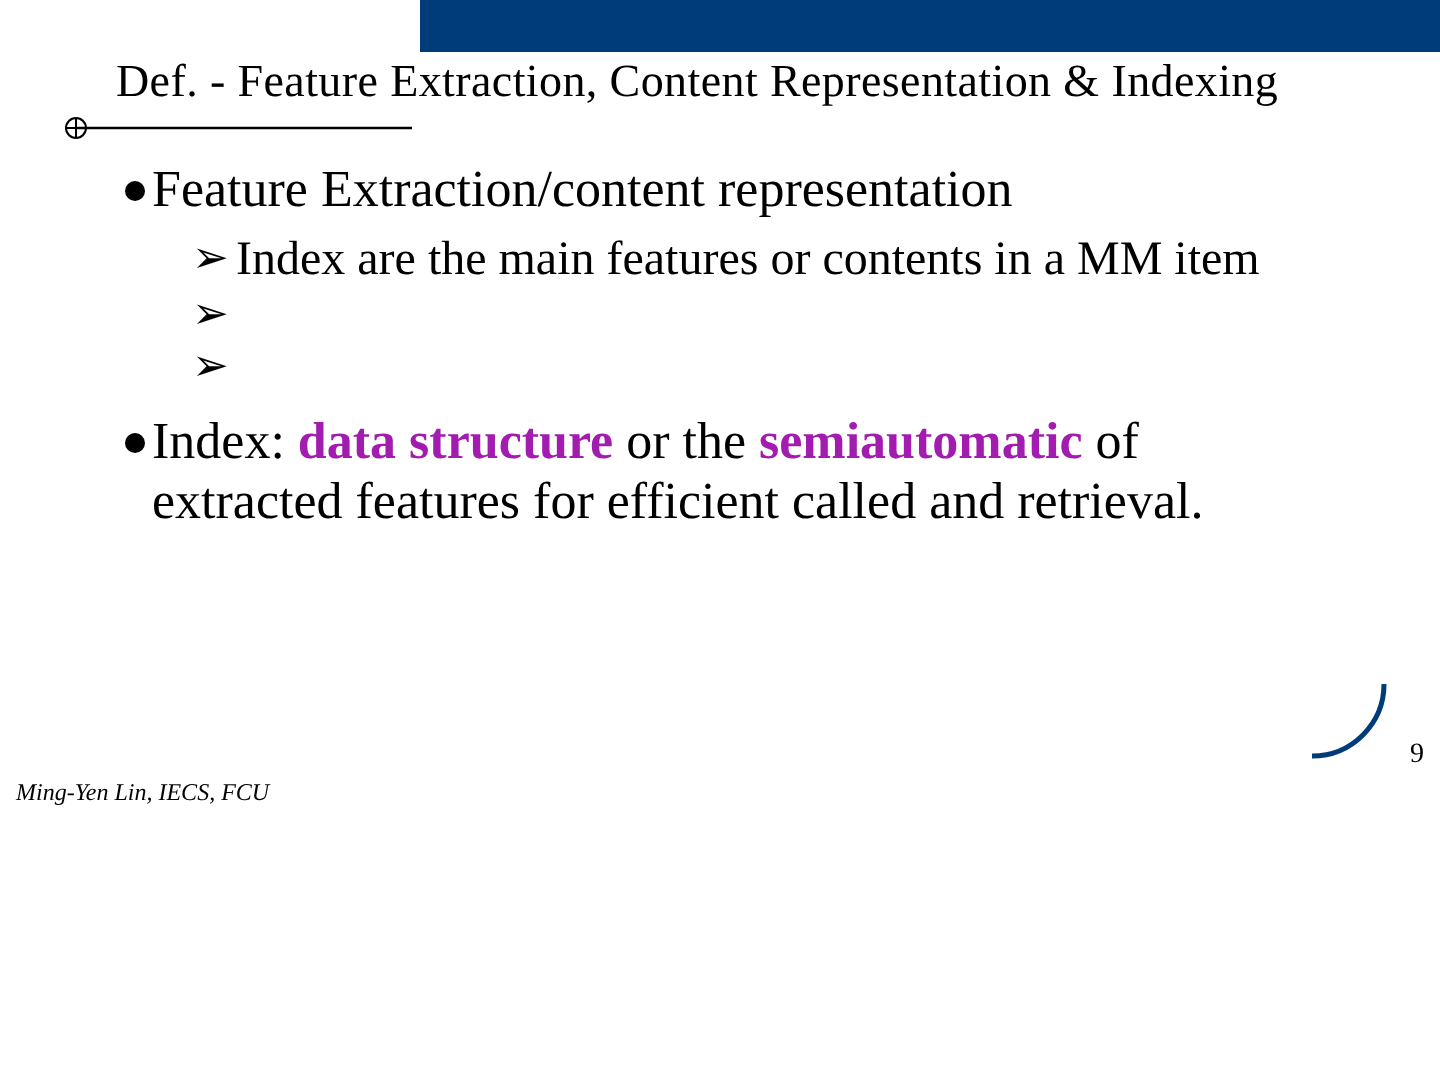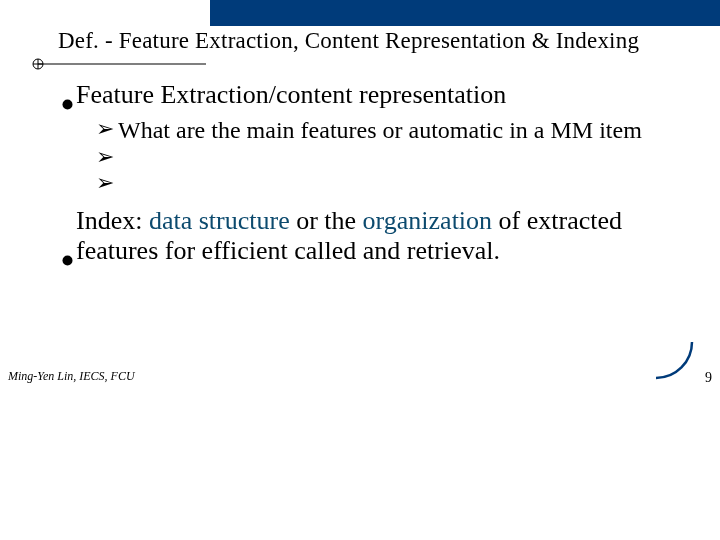--- a/index.html
+++ b/index.html
@@ -3,33 +3,33 @@
 <meta charset="utf-8">
 <style>
   * { margin: 0; padding: 0; box-sizing: border-box; }
   html, body { width: 720px; height: 540px; font-family: "Times New Roman", Times, serif; background: #fff; color: #000; overflow: hidden; }
   .slide { position: relative; width: 720px; height: 404px; }
   .topbar { position: absolute; top: 0; left: 210px; width: 510px; height: 26px; background: #003b7a; }
   .rect-line-top { position: absolute; left: 30px; top: 58px; width: 175px; height: 10px; }
   .rect-line-top svg { display: block; }
   .title { position: absolute; left: 58px; top: 28px; font-size: 23px; font-weight: 400; letter-spacing: 0.2px; }
   .body { position: absolute; left: 62px; top: 78px; width: 600px; }
-  .lvl1 { display: flex; align-items: flex-end; font-size: 26px; margin-top: 2px; }
+  .lvl1 { display: flex; align-items: flex-start; font-size: 26px; margin-top: 2px; }
   .lvl1 .bullet { width: 14px; flex-shrink: 0; }
   .lvl1 .bullet svg { margin-top: 10px; display:block; }
   .lvl1 .text { line-height: 1.15; }
   .subgroup { margin-left: 34px; margin-top: 6px; }
   .lvl2 { display: flex; align-items: flex-start; font-size: 24px; line-height: 1.18; margin-top: 0px; }
   .lvl2 .bullet { width: 22px; flex-shrink: 0; font-size: 22px; }
   .lvl2 .text { }
-  .accent { color: #0c4a6e; } 
+  .accent { color: #a21caf; font-weight: bold; } 
   .corner { position: absolute; right: 26px; bottom: 24px; }
   .corner svg { display: block; }
   .pagenum { position: absolute; right: 8px; bottom: 18px; font-size: 14px; }
-  .footer { position: absolute; left: 8px; bottom: 20px; font-size: 12px; font-style: italic; }
+  .footer { position: absolute; left: 8px; bottom: 0; font-size: 12px; font-style: italic; }
 </style>
 </head>
 <body>
 
 <div class="slide">
 
   <div class="topbar"></div>
 
   <div class="title">Def. - Feature Extraction, Content Representation &amp; Indexing</div>
 
@@ -49,38 +49,38 @@
         <svg width="11" height="11">
             <circle cx="5.5" cy="5.5" r="5" fill="#000"></circle>
           </svg>
       </span>
       <span class="text">Feature Extraction/content representation</span>
     </div>
 
     <div class="subgroup">
       <div class="lvl2">
         <span class="bullet">➢</span>
-        <span class="text">What are the main features or automatic in a MM item</span>
+        <span class="text">Index are the main features or contents in a MM item</span>
       </div>
       <div class="lvl2">
         <span class="bullet">➢</span>
       </div>
       <div class="lvl2">
         <span class="bullet">➢</span>
       </div>
     </div>
 
     <div class="lvl1" style="margin-top:10px;">
       <span class="bullet">
         <svg width="11" height="11">
             <circle cx="5.5" cy="5.5" r="5" fill="#000"></circle>
           </svg>
       </span>
       <span class="text">
-        <span>Index: </span><span class="accent">data structure</span><span> or the </span><span class="accent">organization</span><span> of extracted features for efficient called and retrieval.</span>
+        <span>Index: </span><span class="accent">data structure</span><span> or the </span><span class="accent">semiautomatic</span><span> of extracted features for efficient called and retrieval.</span>
       </span>
     </div>
 
   </div>
 
   <div class="corner">
     <svg width="40" height="40">
       <path d="M2 38 A36 36 0 0 0 38 2" fill="none" stroke="#003b7a" stroke-width="2.5"></path>
     </svg>
   </div>

